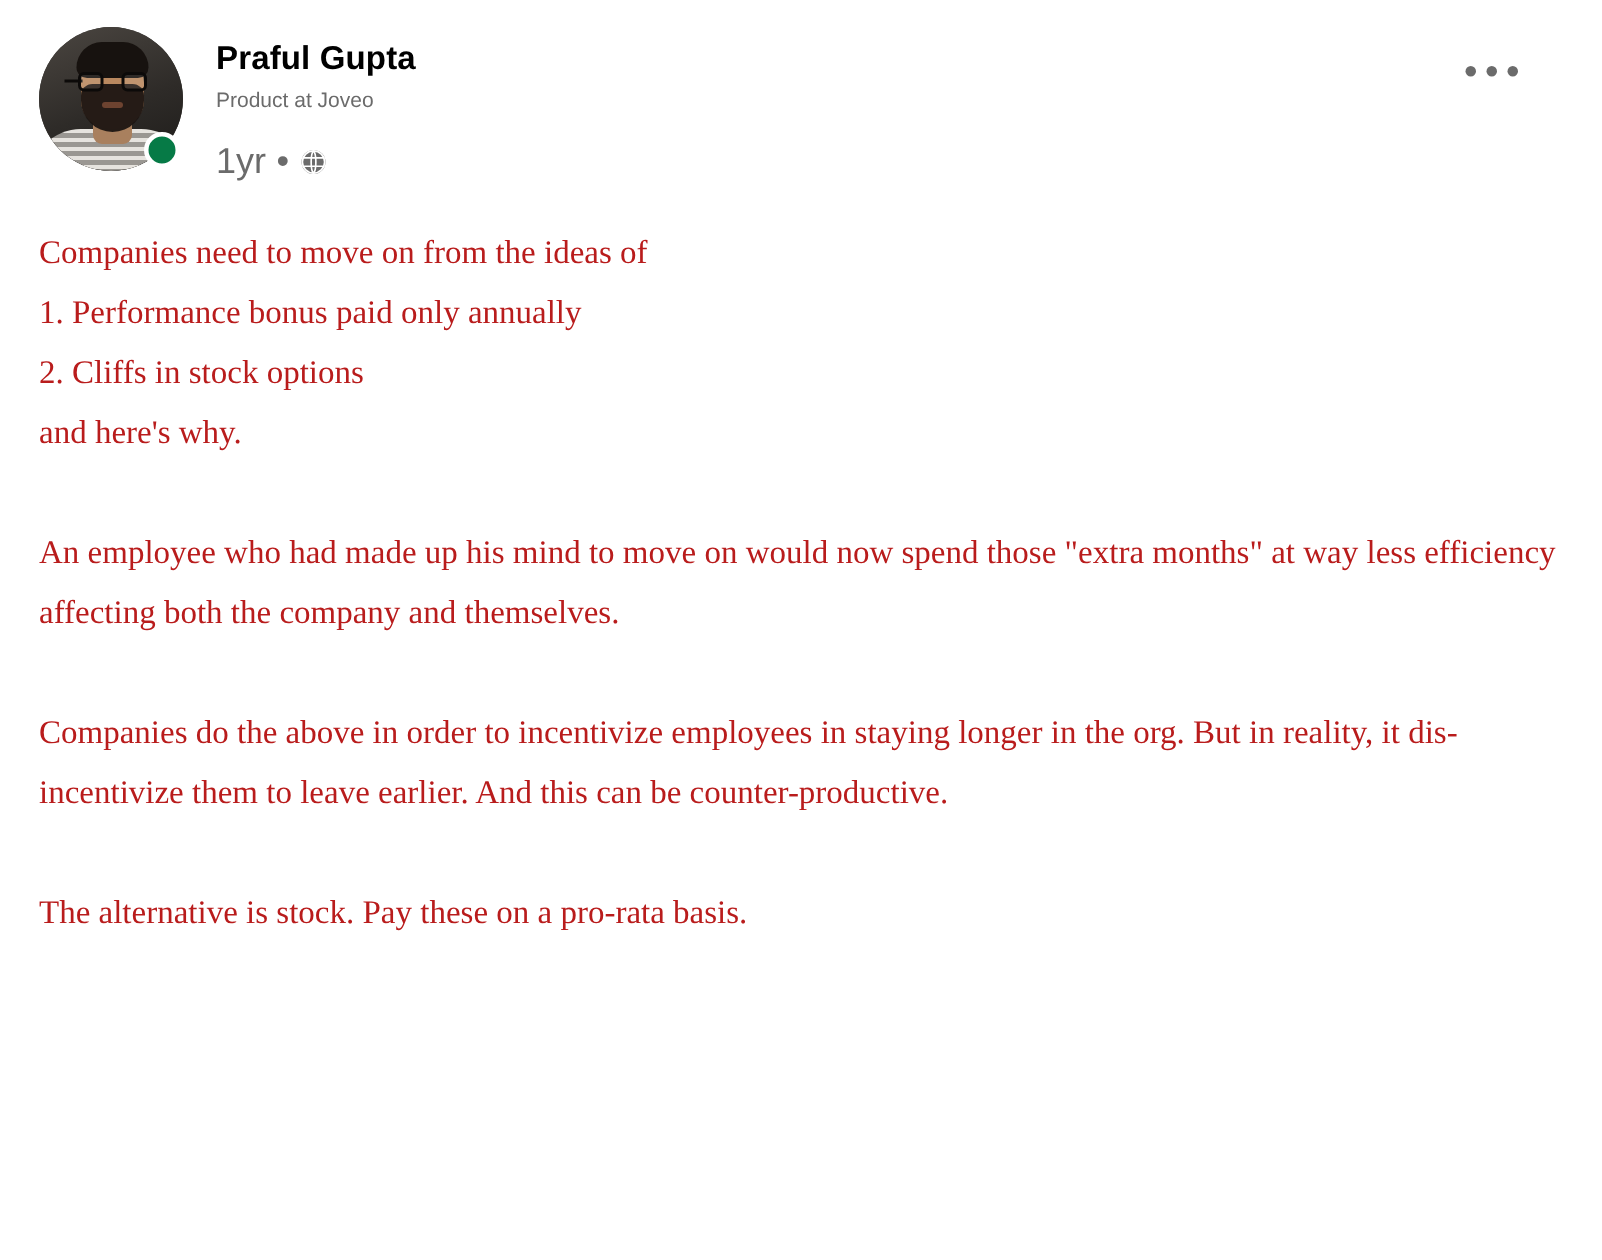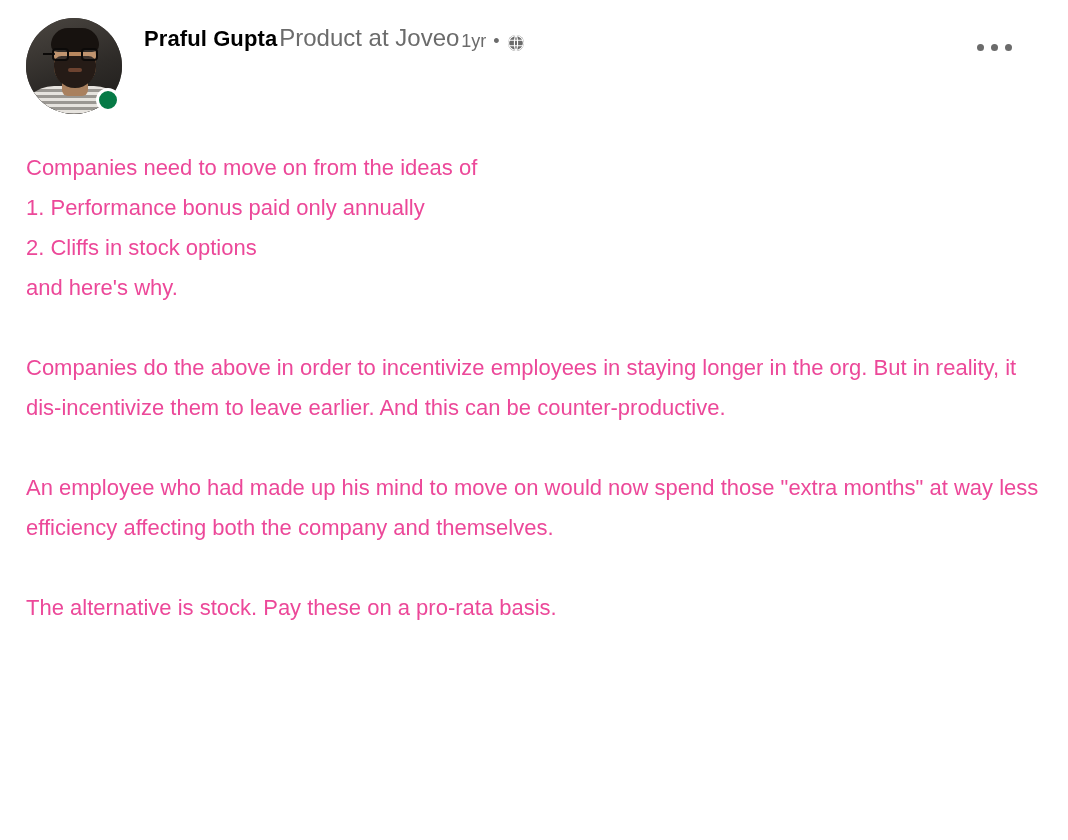--- a/index.html
+++ b/index.html
@@ -151,45 +151,46 @@
     border-radius: 50%;
     background: #067A46;
     border: 3px solid #ffffff;
     box-sizing: border-box;
   }
 
   .identity {
     margin-left: 22px;
     padding-top: 8px;
     display: flex;
+    flex-direction: column;
     gap: 2px;
   }
 
   .author-name {
     font-size: 22px;
     font-weight: bold;
     line-height: 26px;
     color: #000000;
     letter-spacing: .1px;
   }
 
   .author-headline {
-    font-size: 24px;
+    font-size: 14px;
     line-height: 24px;
     color: #6b6b6b;
   }
 
   .meta-row {
     display: flex;
-    align-items: flex-end;
+    align-items: center;
     gap: 7px;
-    font-size: 18px;
+    font-size: 24px;
     line-height: 22px;
     color: #6b6b6b;
-    margin-top: 3px;
+    margin-top: 17px;
   }
   .meta-sep { color: #6b6b6b; }
   .globe-icon {
     display: inline-flex;
     width: 18px;
     height: 18px;
   }
 
   .more-menu {
     position: absolute;
@@ -208,22 +209,23 @@
     border-radius: 50%;
     background: #6b6b6b;
     display: block;
   }
 
   
   .post-body {
     margin-top: 18px;
     font-size: 22px;
     line-height: 40px;
-    color: #ec4899;
+    color: #b91c1c;
     letter-spacing: 0;
+    font-family: Liberation Serif, serif;
   }
   .para {
     margin: 0;
     white-space: pre-wrap;
   }
   .para + .para {
     margin-top: 40px;
   }
   .para.tight {
     line-height: 40px;
@@ -273,18 +275,18 @@
       <span></span>
     </div>
 
   </div>
 
   <div class="post-body">
     <p class="para tight">Companies need to move on from the ideas of
 1. Performance bonus paid only annually
 2. Cliffs in stock options
 and here's why.</p>
+    <p class="para">An employee who had made up his mind to move on would now spend those "extra months" at way less efficiency affecting both the company and themselves.</p>
     <p class="para">Companies do the above in order to incentivize employees in staying longer in the org. But in reality, it dis-incentivize them to leave earlier. And this can be counter-productive.</p>
-    <p class="para">An employee who had made up his mind to move on would now spend those "extra months" at way less efficiency affecting both the company and themselves.</p>
     <p class="para">The alternative is stock. Pay these on a pro-rata basis.</p>
   </div>
 
 </div>
 
 </body></html>

